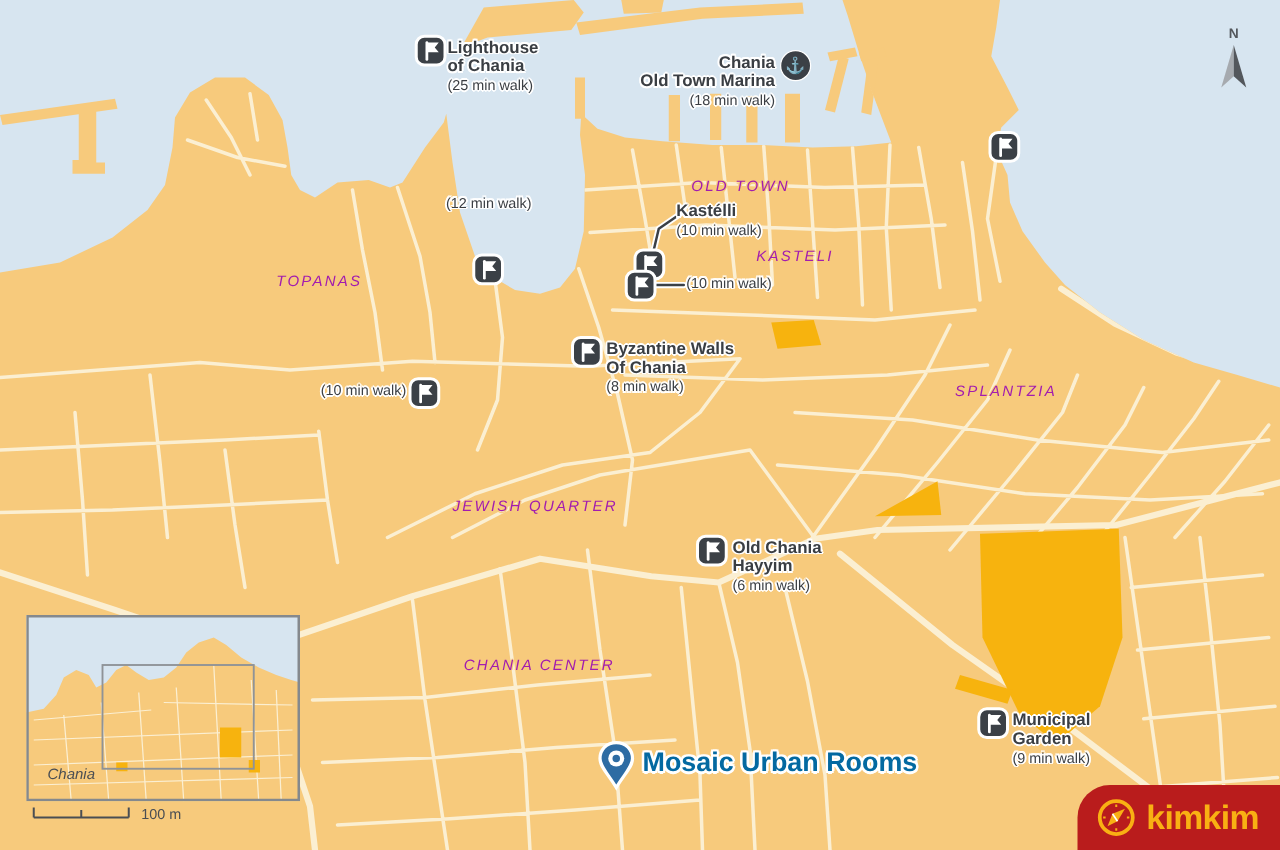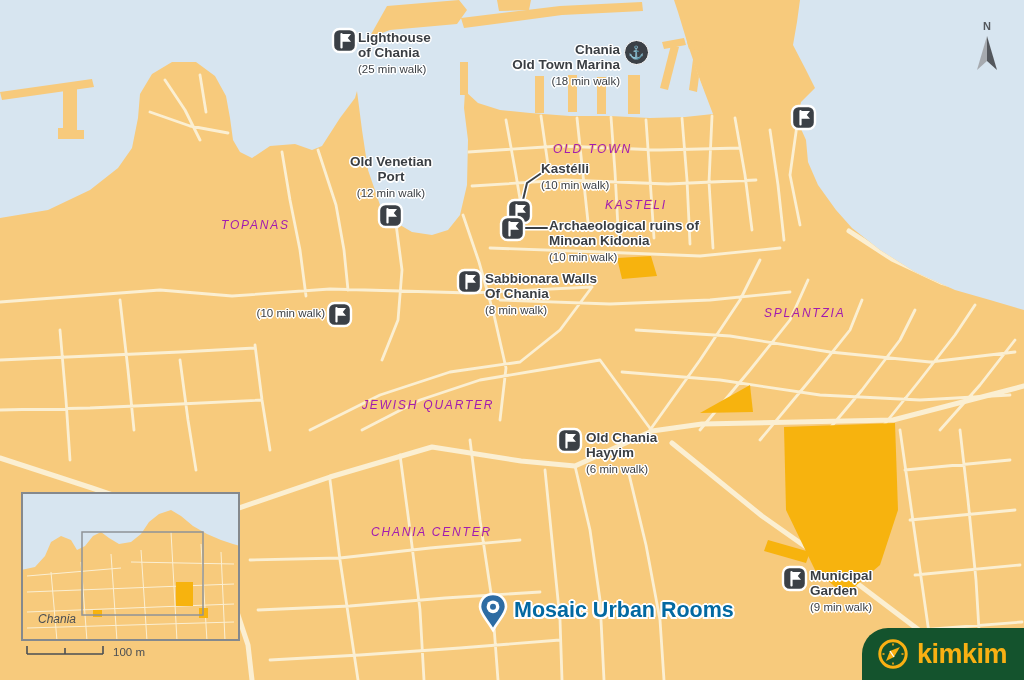--- a/index.html
+++ b/index.html
@@ -25,21 +25,21 @@
     background:#3B4046;border:1.5px solid #fff;color:#fff;display:flex;
     align-items:center;justify-content:center;font-size:13px;line-height:1;box-sizing:border-box;}
   
   .dest-label{position:absolute;font-weight:bold;font-size:21.5px;color:#0369a1;white-space:nowrap;
     text-shadow:-2px 0 #fff,2px 0 #fff,0 -2px #fff,0 2px #fff,
                 -1.5px -1.5px #fff,1.5px -1.5px #fff,-1.5px 1.5px #fff,1.5px 1.5px #fff;}
   
   .inset-place{position:absolute;font-style:italic;font-size:12px;color:#4A4E53;}
   .scale-text{position:absolute;font-size:11.5px;color:#4A4E53;}
   
-  .brand-card{position:absolute;right:0;bottom:0;width:162px;height:52px;background:#14532d;
+  .brand-card{position:absolute;right:0;bottom:0;width:162px;height:52px;background:#b91c1c;
     border-radius:26px 0 0 0;display:flex;align-items:center;gap:7px;padding-left:14px;box-sizing:border-box;}
   .brand-text{color:#F9B013;font-weight:bold;font-size:27px;letter-spacing:-0.5px;}
   .compass-n{position:absolute;left:974px;top:18px;width:26px;height:58px;}
 </style>
 </head>
 <body>
 
 <div class="stage">
 
   <svg class="abs" style="left:0;top:0" width="1024" height="680" viewBox="0 0 1024 680">
@@ -228,36 +228,34 @@
     <div class="poi-walk">(25 min walk)</div>
   </div>
 
   <div class="poi-label t-right" style="left:460px;top:42px;width:160px">
     <div class="poi-name"><span>Chania</span><br><span>Old Town Marina</span></div>
     <div class="poi-walk">(18 min walk)</div>
   </div>
 
 
   <div class="poi-label t-center" style="left:339px;top:154px;width:104px">
-    <div class="poi-name"><span>Old Venetian</span><br><span>Port</span></div>
     <div class="poi-walk">(12 min walk)</div>
   </div>
 
   <div class="poi-label" style="left:541px;top:161px">
     <div class="poi-name"><span>Kastélli</span></div>
     <div class="poi-walk">(10 min walk)</div>
   </div>
 
   <div class="poi-label" style="left:549px;top:218px">
-    <div class="poi-name"><span>Archaeological ruins of</span><br><span>Minoan Kidonia</span></div>
     <div class="poi-walk">(10 min walk)</div>
   </div>
 
   <div class="poi-label" style="left:485px;top:271px">
-    <div class="poi-name"><span>Sabbionara Walls</span><br><span>Of Chania</span></div>
+    <div class="poi-name"><span>Byzantine Walls</span><br><span>Of Chania</span></div>
     <div class="poi-walk">(8 min walk)</div>
   </div>
 
   <div class="poi-label t-right" style="left:205px;top:304px;width:120px">
     <div class="poi-walk">(10 min walk)</div>
   </div>
 
   <div class="poi-label" style="left:586px;top:430px">
     <div class="poi-name"><span>Old Chania</span><br><span>Hayyim</span></div>
     <div class="poi-walk">(6 min walk)</div>

